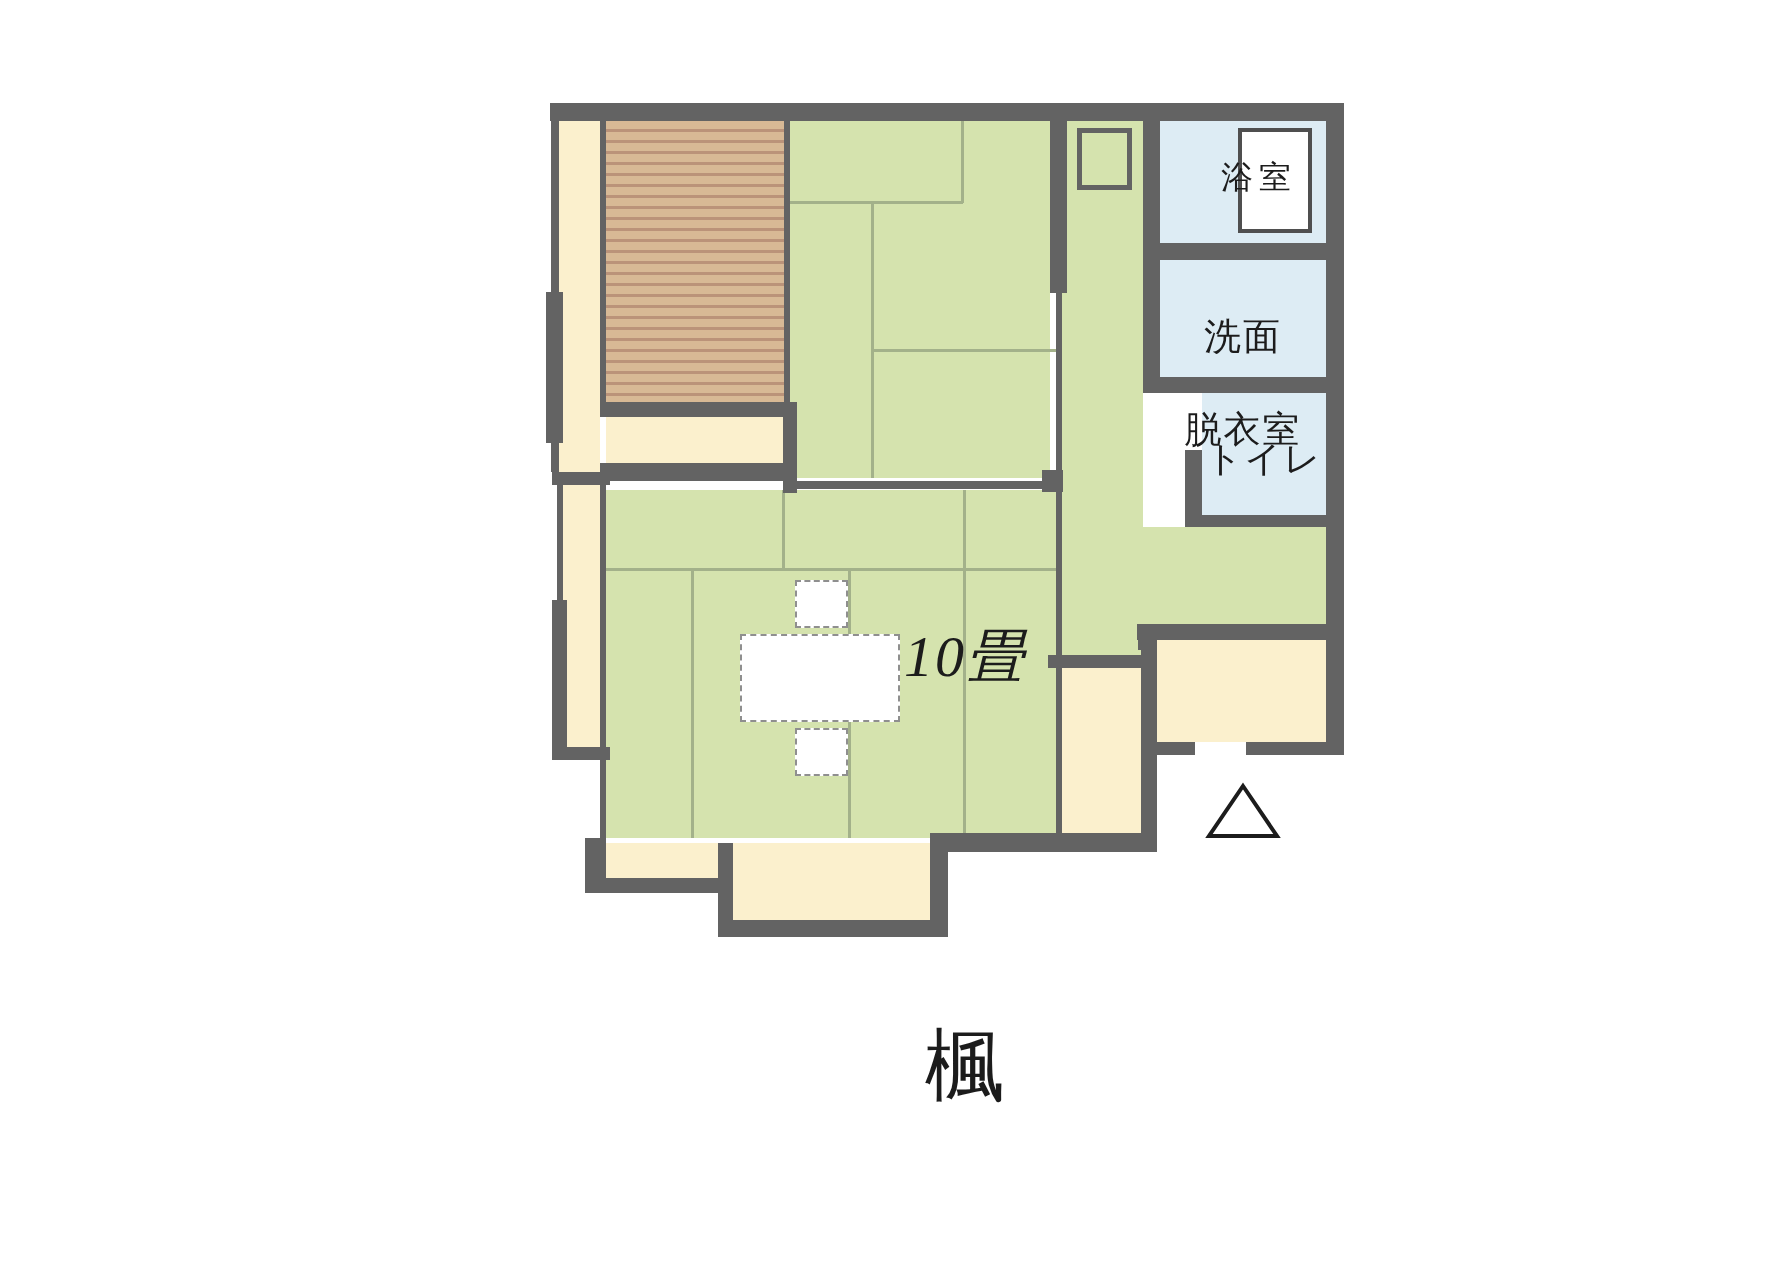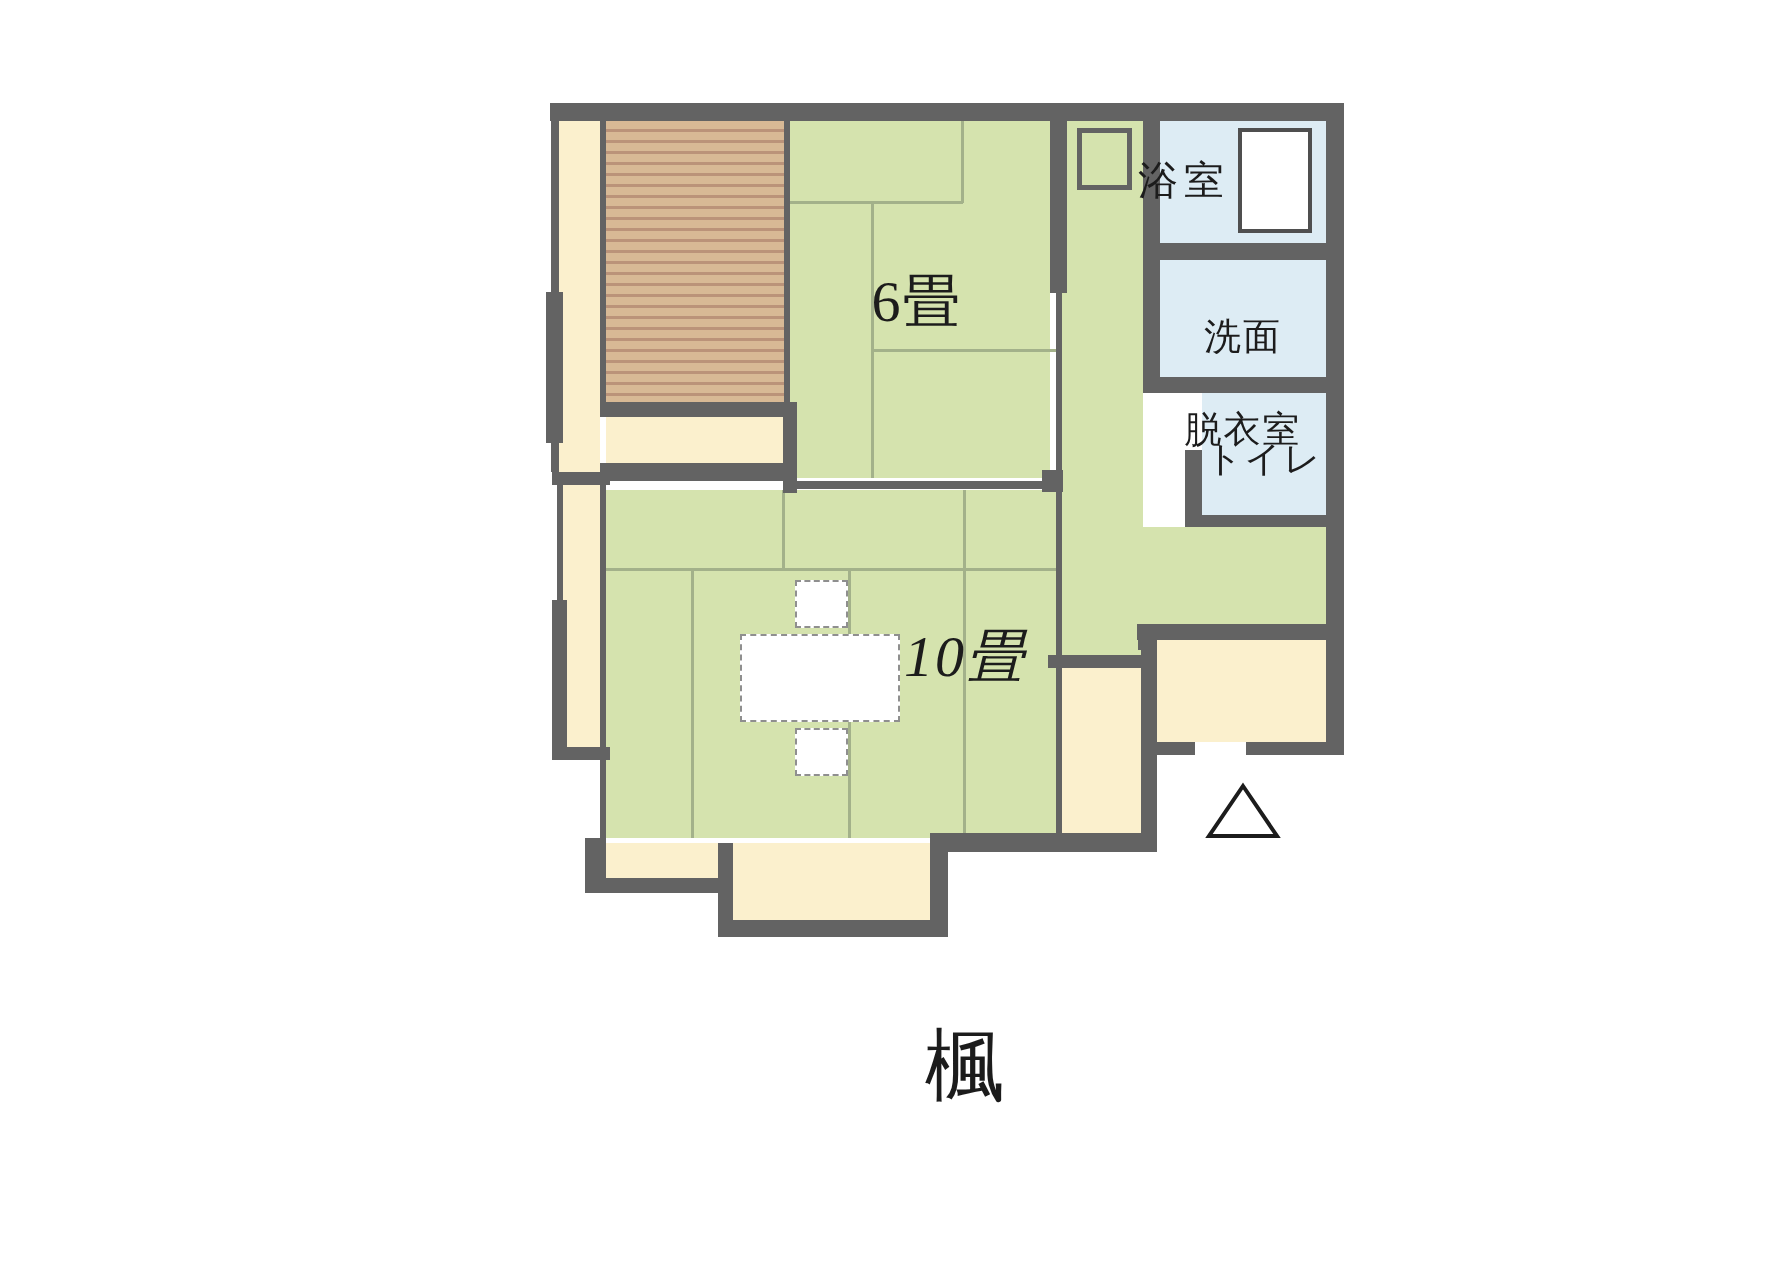--- a/index.html
+++ b/index.html
@@ -103,25 +103,24 @@
   <div class="obj" style="left:1238px;top:128px;width:74px;height:105px;background:#fff;border:4px solid #4f4f4f;"></div>
   <div class="obj" style="left:1077px;top:128px;width:55px;height:62px;border:5px solid var(--wall,#636363);"></div>
   <div class="obj" style="left:740px;top:634px;width:160px;height:88px;background:#fff;border:2px dashed #8f8f8f;"></div>
   <div class="obj" style="left:795px;top:580px;width:53px;height:48px;background:#fff;border:2px dashed #8f8f8f;"></div>
   <div class="obj" style="left:795px;top:728px;width:53px;height:48px;background:#fff;border:2px dashed #8f8f8f;"></div>
 
   <svg class="obj" style="left:1205px;top:782px;" width="76" height="58" viewBox="0 0 76 58">
     <polygon points="38,4 72,54 4,54" fill="none" stroke="#1c1c1c" stroke-width="4"></polygon>
   </svg>
 
-  <div class="lbl" style="left:784px;top:273px;width:266px;font-size:58px;line-height:1;">6畳</div>
 
   <div class="lbl" style="left:830px;top:628px;width:270px;font-size:58px;line-height:1;font-style:italic;">10畳</div>
 
-  <div class="lbl" style="left:1100px;top:161px;width:168px;font-size:40px;line-height:1;letter-spacing:6px;">浴室</div>
+  <div class="lbl" style="left:1175px;top:161px;width:168px;font-size:32px;line-height:1;letter-spacing:6px;">浴室</div>
 
   <div class="lbl" style="left:1160px;top:268px;width:166px;font-size:37px;line-height:1.25;">
     <span>洗面</span><br>
     <span>脱衣室</span>
   </div>
 
   <div class="lbl" style="left:1202px;top:441px;width:124px;font-size:36px;line-height:1;">トイレ</div>
 
   <div class="lbl" style="left:866px;top:1026px;width:200px;font-size:80px;line-height:1;">楓</div>
 

